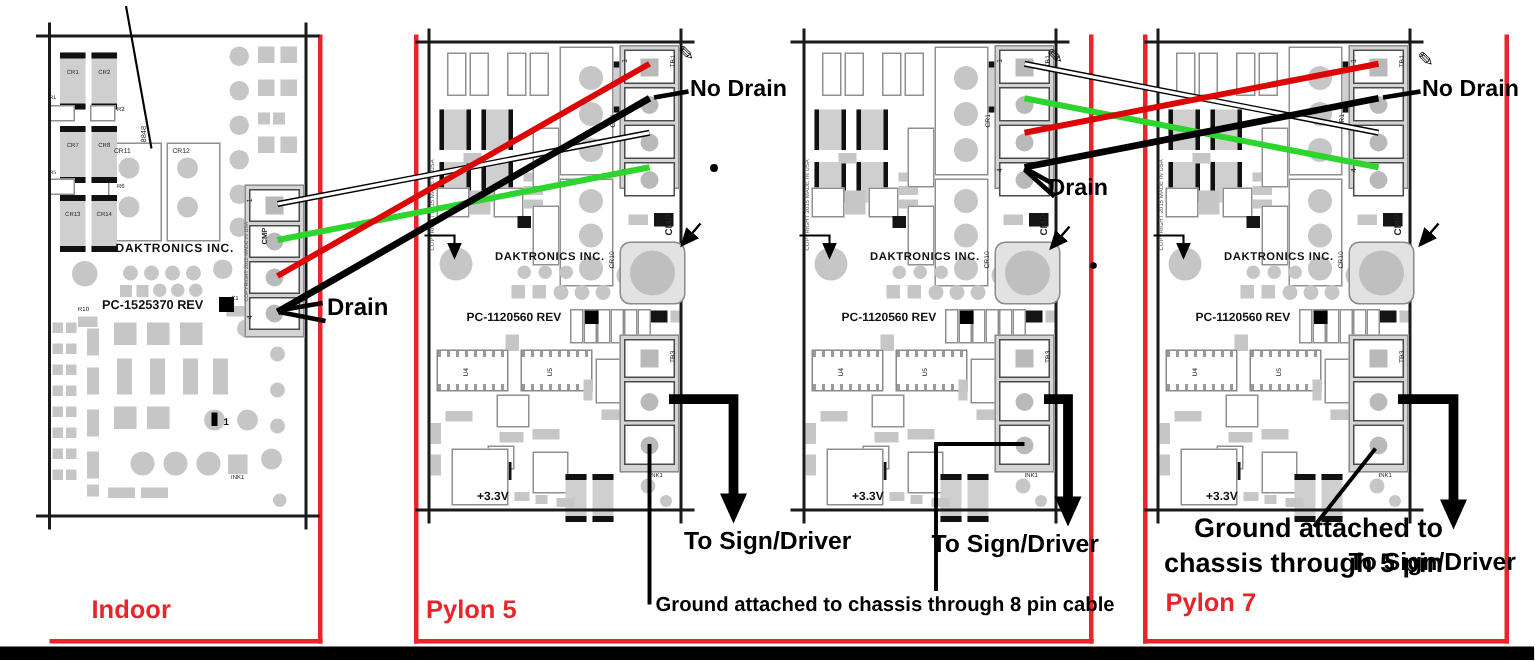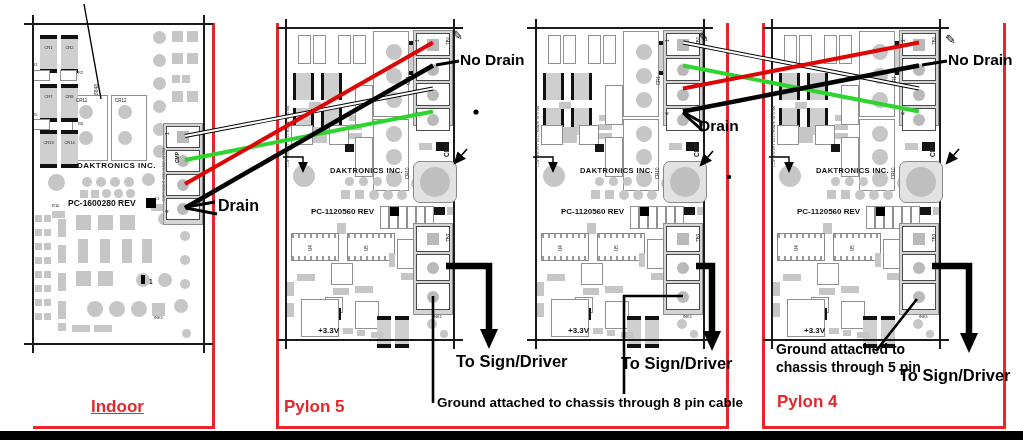--- a/index.html
+++ b/index.html
@@ -162,21 +162,21 @@
     <span class="lbl" style="left:29px;top:72px;width:17px;text-align:center;font-size:4px;">CR8</span>
     <span class="lbl" style="left:1px;top:91px;font-size:3.5px;">R5</span>
     <span class="lbl" style="left:46px;top:99px;font-size:4px;">R6</span>
     <span class="lbl" style="left:44px;top:76px;font-size:4.5px;">CR11</span>
     <span class="lbl" style="left:83px;top:76px;font-size:4.5px;">CR12</span>
     <span class="lbl" style="left:8px;top:118px;width:17px;text-align:center;font-size:4px;">CR13</span>
     <span class="lbl" style="left:29px;top:118px;width:17px;text-align:center;font-size:4px;">CR14</span>
     <span class="lbl rotccw" style="left:62px;top:72px;font-size:5px;color:#333;">8848</span>
     <span class="lbl b" style="left:45px;top:139px;font-size:8px;letter-spacing:0.5px;">DAKTRONICS INC.</span>
     <span class="lbl" style="left:20px;top:181px;font-size:4px;">R10</span>
-    <span class="lbl b" style="left:36px;top:176px;font-size:8.5px;">PC-1600280 REV</span>
+    <span class="lbl b" style="left:36px;top:176px;font-size:8.5px;">PC-1525370 REV</span>
     <div class="blacksq" style="left:114px;top:175px;"></div>
     <span class="lbl" style="left:122px;top:174px;font-size:4px;">C1</span>
     <div class="blacksq" style="left:109px;top:252px;width:4px;height:9px;"></div>
     <span class="lbl b" style="left:117px;top:256px;font-size:6.5px;">1</span>
     <span class="lbl" style="left:122px;top:293px;font-size:4px;">INK1</span>
 
     <div class="conn" style="left:131px;top:100px;height:102px;">
       <div class="padbox" style="height:20px;">
           <div class="pin sq"></div>
         </div>
@@ -252,27 +252,27 @@
   <span class="pencil" style="left:945px;top:32px;">✎</span>
 
   <div class="ann" style="left:218px;top:198px;font-size:16px;">Drain</div>
   <div class="ann" style="left:460px;top:52px;font-size:15.5px;">No Drain</div>
   <div class="ann" style="left:699px;top:118px;font-size:15.5px;">Drain</div>
   <div class="ann" style="left:948px;top:52px;font-size:15.5px;">No Drain</div>
   <div class="ann" style="left:456px;top:353px;font-size:16.5px;">To Sign/Driver</div>
   <div class="ann" style="left:621px;top:355px;font-size:16.5px;">To Sign/Driver</div>
   <div class="ann" style="left:899px;top:367px;font-size:16.5px;">To Sign/Driver</div>
   <div class="ann" style="left:437px;top:396px;font-size:13.5px;">Ground attached to chassis through 8 pin cable</div>
-  <div class="ann" style="left:776px;top:341px;font-size:14px;line-height:1.25;">
+  <div class="ann" style="left:776px;top:341px;font-size:18px;line-height:1.25;text-align:right;">
     <div>Ground attached to</div>
     <div>chassis through 5 pin</div>
   </div>
-  <div class="panel-label" style="left:91px;top:397px;text-decoration:underline;">Indoor</div>
+  <div class="panel-label" style="left:61px;top:397px;">Indoor</div>
   <div class="panel-label" style="left:284px;top:397px;">Pylon 5</div>
-  <div class="panel-label" style="left:777px;top:392px;">Pylon 4</div>
+  <div class="panel-label" style="left:777px;top:392px;">Pylon 7</div>
 
   <div id="bottombar"></div>
 <div class="board pylon" style="width: 170px; height: 314px; left: 285px; top: 27px;">
       <div class="edge ev" style="left:0;"></div>
       <div class="edge ev" style="left:168.4px;"></div>
       <div class="edge eh" style="top:0;"></div>
       <div class="edge eh" style="top:312.4px;"></div>
       <div class="shapes">
         <div class="shape w" style="left: 13px; top: 8px; width: 11px; height: 27px;"></div>
         <div class="shape w" style="left: 28px; top: 8px; width: 11px; height: 27px;"></div>

